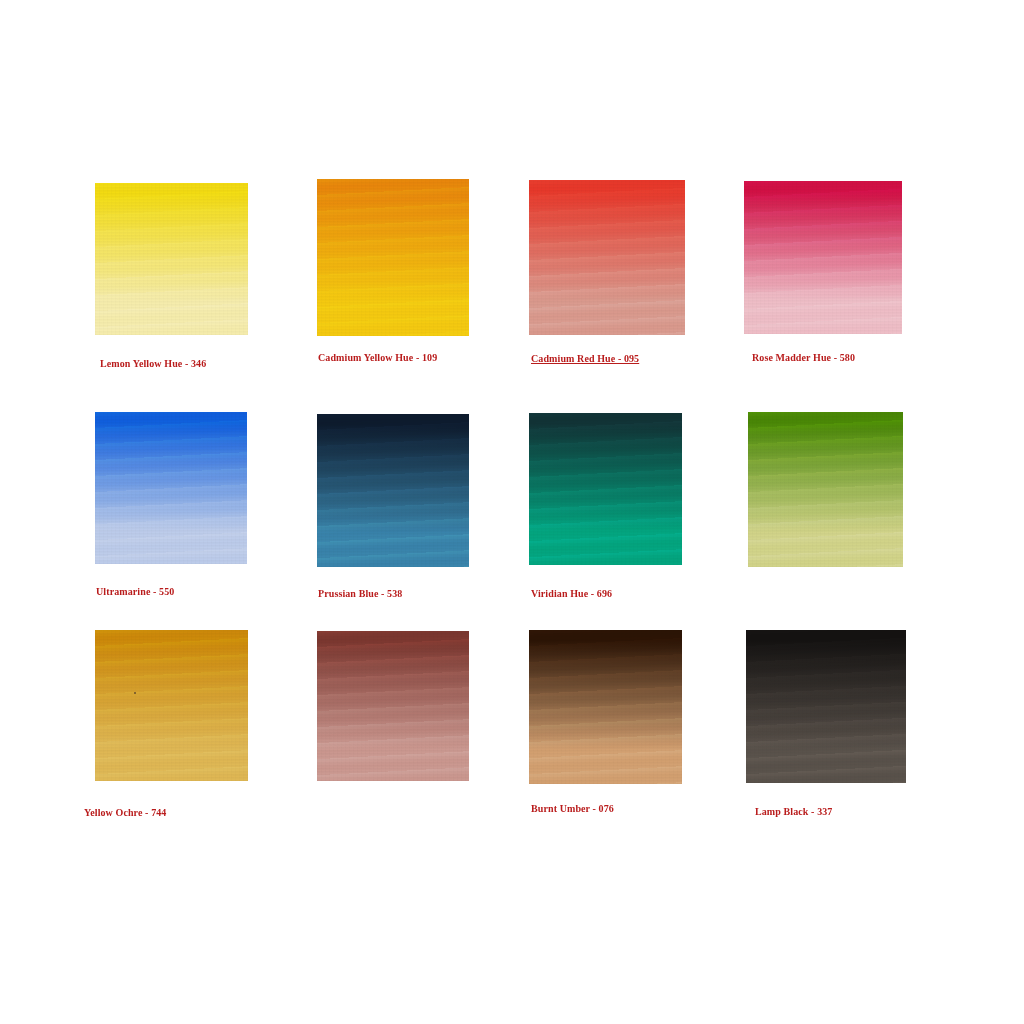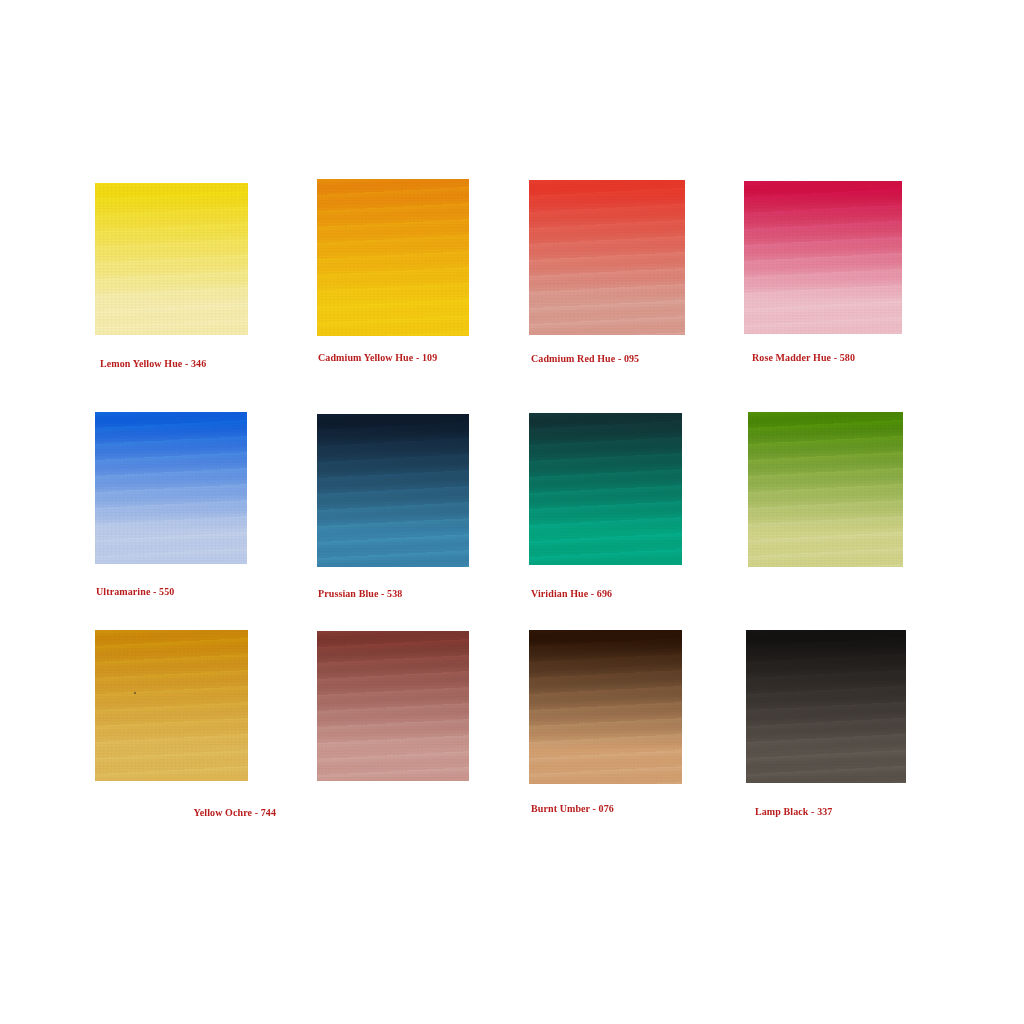--- a/index.html
+++ b/index.html
@@ -93,21 +93,21 @@
       </div>
     </div>
     <div class="swatch-label" style="left: 318px; top: 346px; width: 150px;">Cadmium Yellow Hue - 109</div>
     <div class="swatch-cell" style="left: 529px; top: 180px; width: 156px; height: 155px;">
       <div class="swatch-patch" style="width: 156px; height: 155px;">
         <div class="swatch-grad" style="background: linear-gradient(rgb(232, 57, 43) 0%, rgb(232, 57, 43) 7%, rgb(219, 156, 144) 78%, rgb(219, 156, 144) 100%);"></div>
         <div class="swatch-grain"></div>
         <div class="swatch-wash"></div>
       </div>
     </div>
-    <div class="swatch-label" style="left: 531px; top: 347px; width: 150px;">Cadmium Red Hue - 095</div>
+    <div class="swatch-label" style="left: 531px; top: 347px; width: 150px; text-decoration: underline;">Cadmium Red Hue - 095</div>
     <div class="swatch-cell" style="left: 744px; top: 181px; width: 158px; height: 153px;">
       <div class="swatch-patch" style="width: 158px; height: 153px;">
         <div class="swatch-grad" style="background: linear-gradient(rgb(211, 16, 70) 0%, rgb(211, 16, 70) 7%, rgb(239, 191, 200) 78%, rgb(239, 191, 200) 100%);"></div>
         <div class="swatch-grain"></div>
         <div class="swatch-wash"></div>
       </div>
     </div>
     <div class="swatch-label" style="left: 752px; top: 346px; width: 155px;">Rose Madder Hue - 580</div>
     <div class="swatch-cell" style="left: 95px; top: 412px; width: 152px; height: 152px;">
       <div class="swatch-patch" style="width: 152px; height: 152px;">
@@ -141,21 +141,21 @@
       </div>
     </div>
     <div class="swatch-cell" style="left: 95px; top: 630px; width: 153px; height: 151px;">
       <div class="swatch-patch" style="width: 153px; height: 151px;">
         <div class="swatch-grad" style="background: linear-gradient(rgb(206, 140, 10) 0%, rgb(206, 140, 10) 7%, rgb(224, 185, 86) 78%, rgb(224, 185, 86) 100%);"></div>
         <div class="swatch-grain"></div>
         <div class="swatch-wash"></div>
         <div class="speck" style="left: 39px; top: 62px;"></div>
       </div>
     </div>
-    <div class="swatch-label" style="left: 96px; top: 801px; width: 180px; text-align: right;">Yellow Ochre - 744</div>
+    <div class="swatch-label" style="left: 84px; top: 801px; width: 180px;">Yellow Ochre - 744</div>
     <div class="swatch-cell" style="left: 317px; top: 631px; width: 152px; height: 150px;">
       <div class="swatch-patch" style="width: 152px; height: 150px;">
         <div class="swatch-grad" style="background: linear-gradient(rgb(126, 56, 48) 0%, rgb(126, 56, 48) 7%, rgb(204, 154, 146) 78%, rgb(204, 154, 146) 100%);"></div>
         <div class="swatch-grain"></div>
         <div class="swatch-wash"></div>
       </div>
     </div>
     <div class="swatch-cell" style="left: 529px; top: 630px; width: 153px; height: 154px;">
       <div class="swatch-patch" style="width: 153px; height: 154px;">
         <div class="swatch-grad" style="background: linear-gradient(rgb(44, 20, 5) 0%, rgb(44, 20, 5) 7%, rgb(212, 162, 115) 78%, rgb(212, 162, 115) 100%);"></div>

